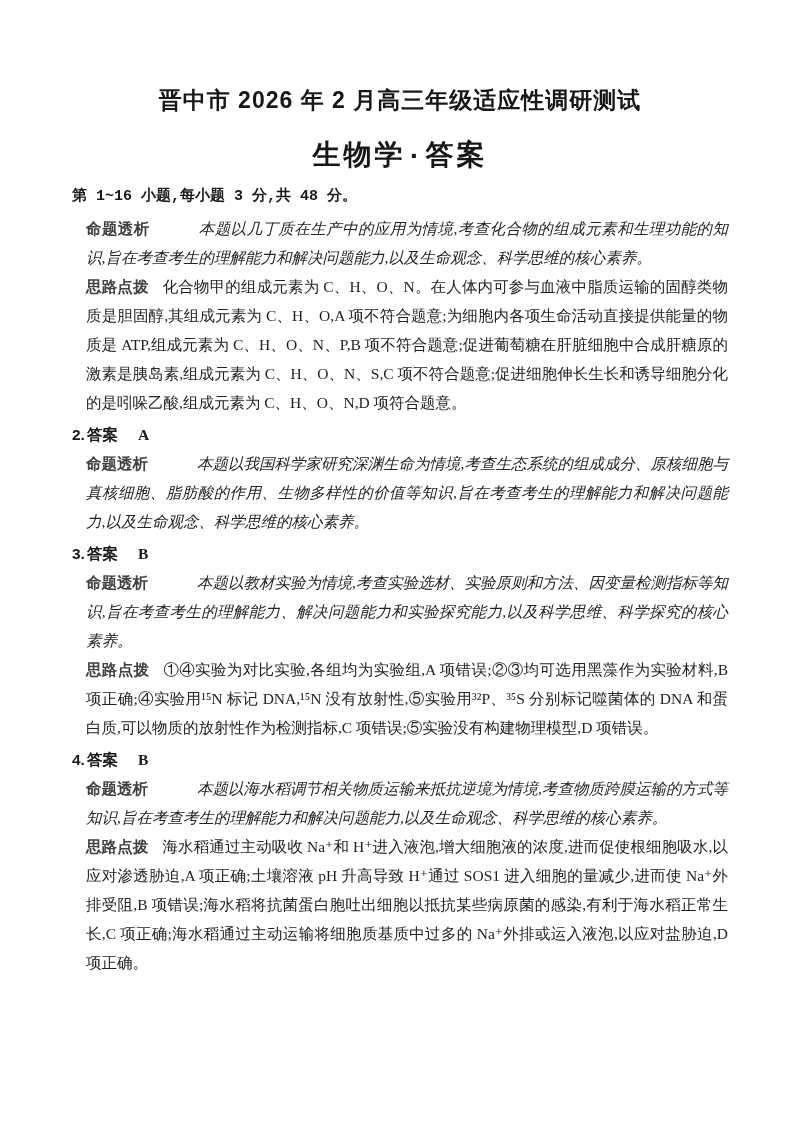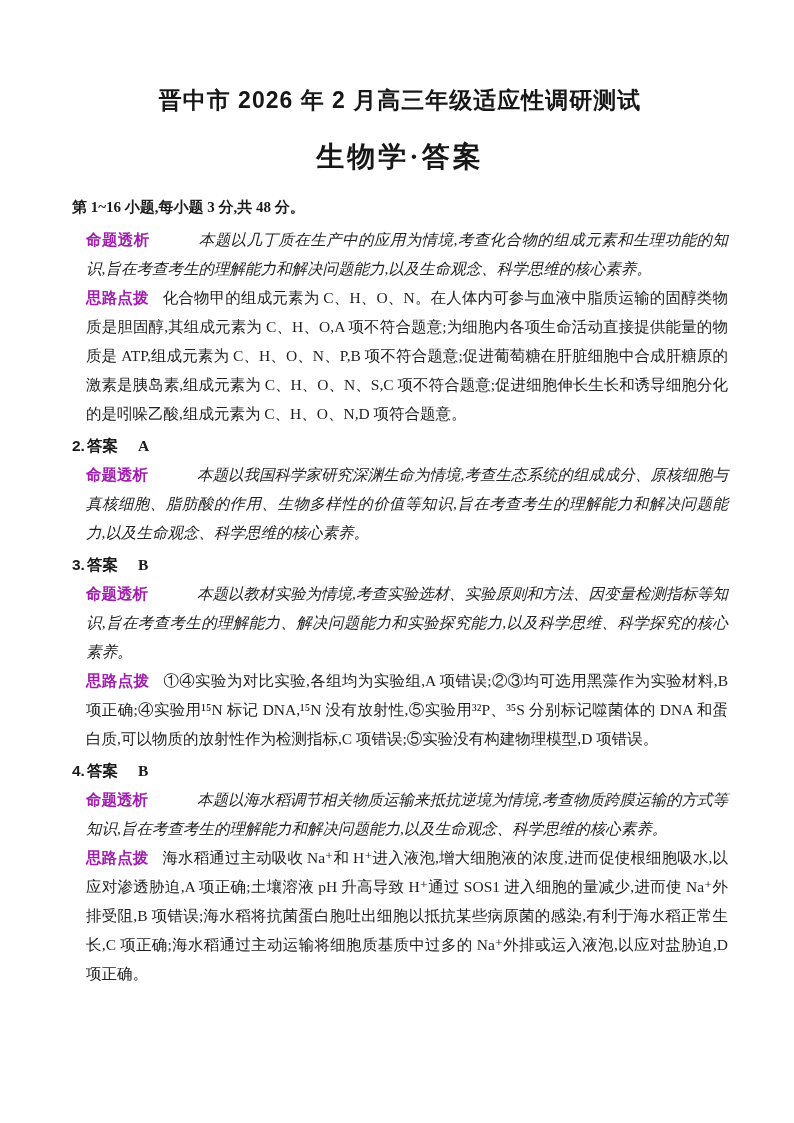--- a/index.html
+++ b/index.html
@@ -18,31 +18,31 @@
     font-family:"Liberation Sans","DejaVu Sans",sans-serif;
     font-weight:700;
     font-size:23px;
     line-height:28px;
     text-align:center;
     letter-spacing:1px;
     color:#171717;
   }
   .doc-subtitle {
     margin:26px 0 0 0;
-    font-family:Liberation Serif, serif;
+    font-family:Liberation Mono, monospace;
     font-weight:700;
     font-size:28px;
     line-height:34px;
     text-align:center;
     letter-spacing:3px;
     color:#171717;
   }
   .section-note {
-    margin:19px 0 0 0;
-    font-family:Liberation Serif, serif;
+    margin:8px 0 0 0;
+    font-family:Liberation Mono, monospace;
     font-weight:700;
     font-size:15px;
     line-height:29px;
     color:#1b1b1b;
   }
   .question { margin:3px 0 0 0; }
   .answer-line {
     margin:0;
     font-size:15.5px;
     line-height:29px;
@@ -64,21 +64,21 @@
     padding-left:14px;
     font-size:15.5px;
     line-height:29px;
     text-align:justify;
     color:#222222;
   }
   .para .p-label {
     font-family:"Liberation Sans","DejaVu Sans",sans-serif;
     font-weight:700;
     margin-right:14px;
-    color:#a21caf;
+    color:#404040;
     white-space:nowrap;
   }
   .para .p-body.kai { font-style:italic;margin-left:35px; }   
   .para .p-body.song { font-style:normal; }
   
   .artifact-blob {
     position:absolute; left:716px; top:1084px;
     width:9px; height:7px; background:#141414; border-radius:2px;
   }
   .artifact-dot {

